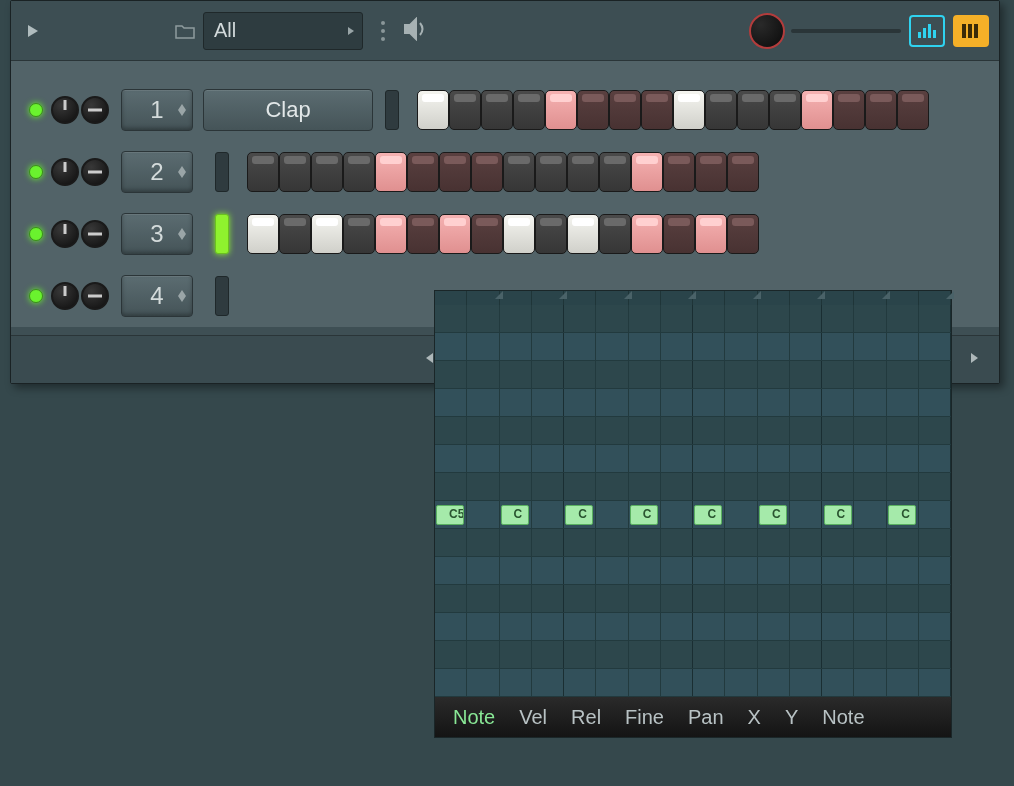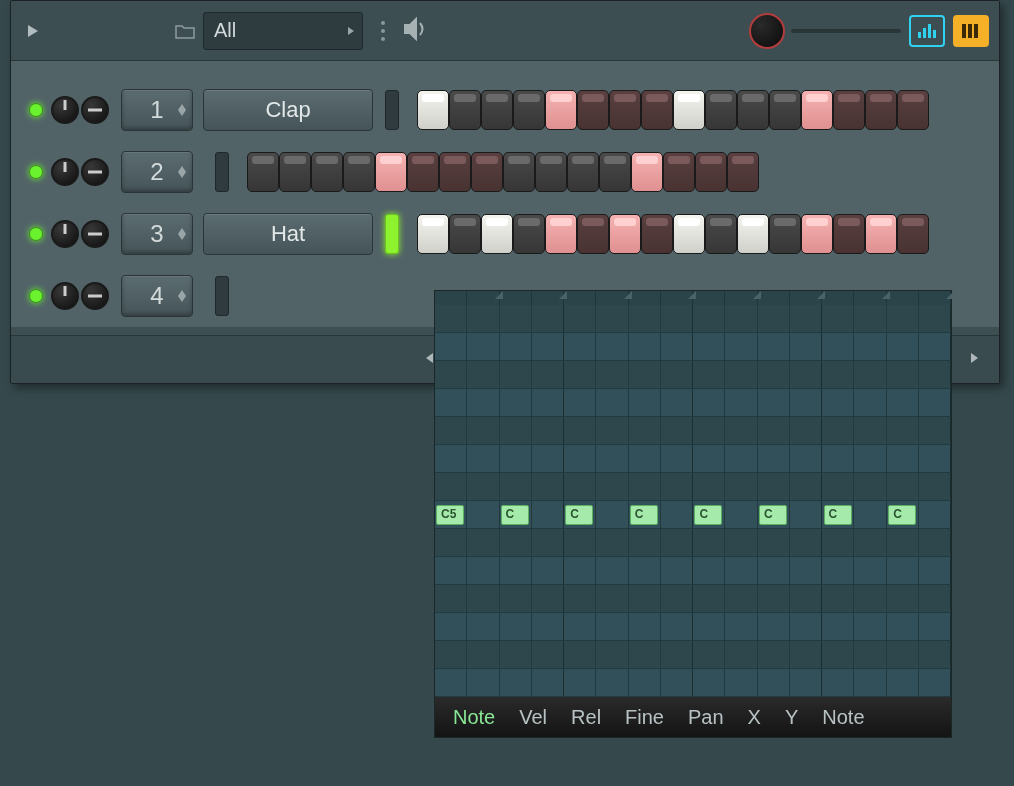--- a/index.html
+++ b/index.html
@@ -63,21 +63,21 @@
   .nav-l svg,.nav-r svg{fill:#aeb8ba;}
 
   
   .piano { position:absolute; left:434px; top:290px; width:518px; background:#2d474c; border:1px solid #1a2628; }
   .piano-grid { position:relative; }
   .prow { height:28px; display:flex; border-bottom:1px solid #223a3e; }
   .prow:nth-child(odd){ background:#2d474c; }
   .prow:nth-child(even){ background:#32505a; }
   .prow .cell{ width:32.3px; border-right:1px solid #223a3e; position:relative;}
   .prow .cell.bar{ border-right:1.5px solid #1a2e32; }
-  .note-block{ position:absolute; height:20px; background:#a5eaaa; border:1px solid #5ab060; border-radius:2px; top:4px; color:#2a5530; font-size:12px; padding:1px 4px; overflow:hidden; font-weight:bold;}
+  .note-block{ position:absolute; height:20px; background:#a5eaaa; border:1px solid #5ab060; border-radius:2px; top:4px; color:#2a5530; font-size:12px; padding:1px 12px; overflow:hidden; font-weight:bold;}
   .ruler{ height:14px; background:#2a444a; display:flex;}
   .ruler .rcell{width:32.3px; border-right:1px solid #1f3538; position:relative;}
   .ruler .rcell svg{position:absolute; right:-4px; top:0;}
 
   .tabs { height:40px; background:linear-gradient(#2a2a2a,#141414); display:flex; align-items:center; padding:6px 8px; gap:4px;}
   .tab { color:#b8c2c4; font-size:20px; padding:4px 10px; border-radius:3px;}
   .tab.active{ color:#89e896; }
 </style>
 </head>
 <body>
@@ -215,23 +215,20 @@
     <div class="chnum">
       <span>3</span>
       <span class="chnum-arrows">
         <svg width="8" height="6">
               <polygon points="0,6 4,0 8,6"></polygon>
             </svg>
         <svg width="8" height="6">
               <polygon points="0,0 4,6 8,0"></polygon>
             </svg>
       </span>
-    </div>
-    <div class="chname">
-      <span>Hat</span>
     </div>
     <div class="act-bar selected"></div>
   <div class="steps">
           <div class="step on-white"></div>
           <div class="step off-dark"></div>
           <div class="step on-white"></div>
           <div class="step off-dark"></div>
           <div class="step on-pink"></div>
           <div class="step off-brown"></div>
           <div class="step on-pink"></div>

